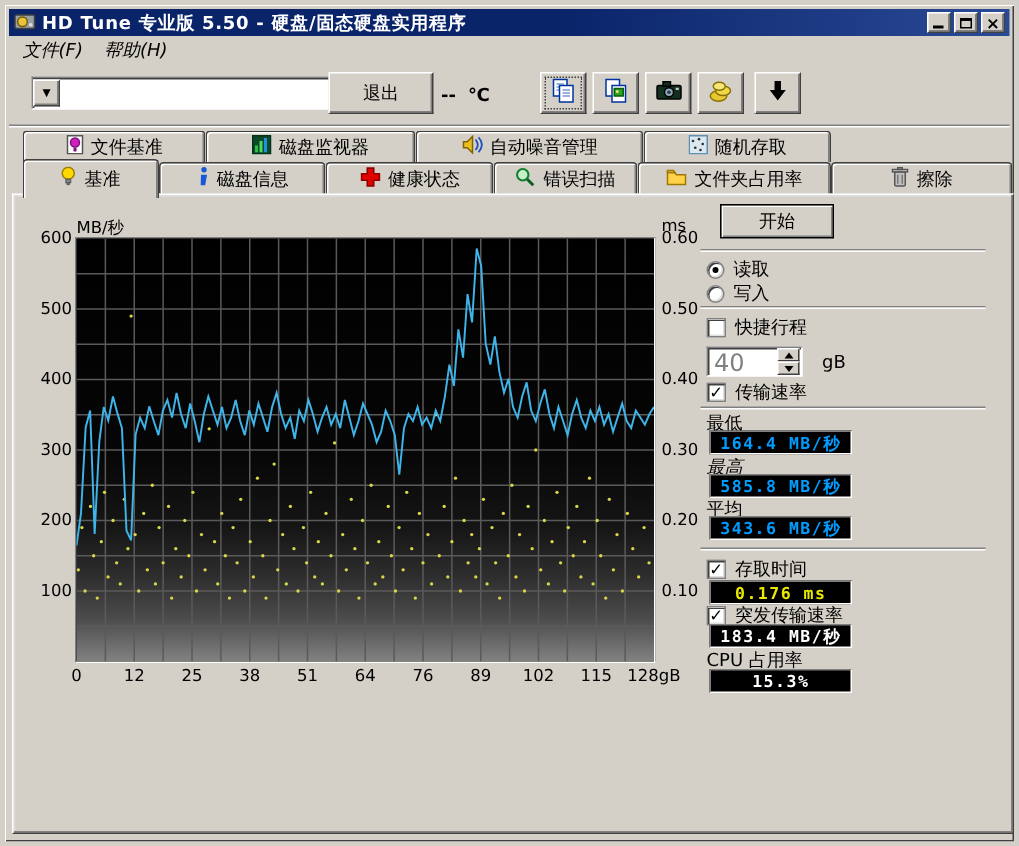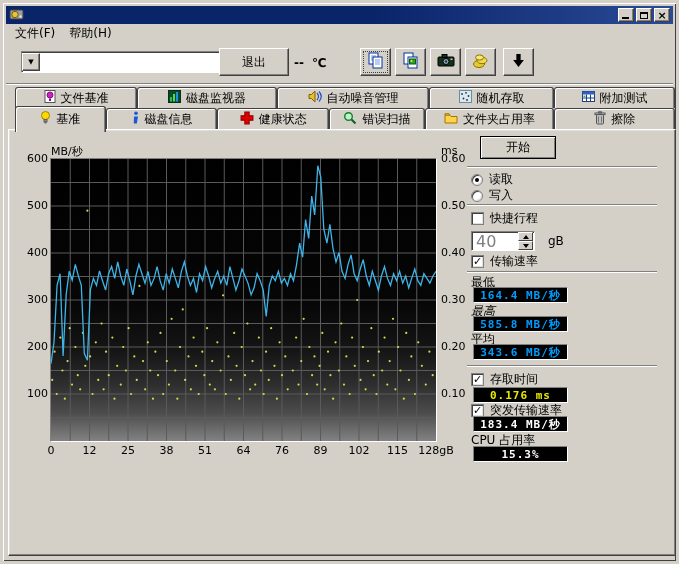--- a/index.html
+++ b/index.html
@@ -19,21 +19,21 @@
   }
   .title-text{white-space:nowrap;font-size:12px;letter-spacing:0.5px;}
   .win-btns{position:absolute;right:3px;top:2px;display:flex;gap:2px;}
   .win-btn{width:16px;height:14px;background:#d4d0c8;border:1px solid;
     border-color:#fff #404040 #404040 #fff;box-shadow:inset -1px -1px 0 #808080;
     display:flex;align-items:center;justify-content:center;padding:0;position:relative;}
   .glyph-min{position:absolute;left:3px;bottom:2px;width:7px;height:2px;background:#000;}
   .glyph-max{width:8px;height:7px;border:1px solid #000;border-top:2px solid #000;}
   .glyph-close{font-size:11px;font-weight:bold;line-height:1;font-family:"DejaVu Sans",sans-serif;}
   .menubar{position:absolute;left:3px;top:21px;width:667px;height:19px;background:#d4d0c8;
-    display:flex;align-items:center;padding-left:2px;}
+    display:flex;align-items:center;padding-left:2px;font-style:italic;}
   .menu-item{padding:2px 7px;}
   .toolbar{position:absolute;left:3px;top:40px;width:667px;height:40px;}
   .toolbar-sep{position:absolute;left:3px;top:80px;width:667px;height:2px;
     border-top:1px solid #808080;border-bottom:1px solid #fff;}
   .combo{position:absolute;left:15px;top:8px;width:222px;height:22px;background:#fff;
     border:1px solid;border-color:#808080 #fff #fff #808080;box-shadow:inset 1px 1px 0 #404040;
     display:flex;align-items:center;}
   .combo-text{flex:1;padding-left:5px;font-family:"DejaVu Sans Mono",monospace;font-size:12px;white-space:nowrap;overflow:hidden;}
   .combo-btn{width:18px;height:18px;margin-right:1px;background:#d4d0c8;border:1px solid;
     border-color:#fff #404040 #404040 #fff;box-shadow:inset -1px -1px 0 #808080;
@@ -104,20 +104,21 @@
 <div id="window">
 
   <div class="titlebar">
     <span class="ticon">
       <svg width="15" height="14" viewBox="0 0 15 14">
           <rect x="1" y="3" width="13" height="9" rx="1" fill="#9aa0a8" stroke="#404040"></rect>
           <circle cx="6" cy="7.5" r="3.2" fill="#e8c43a" stroke="#7a5c00"></circle>
           <circle cx="11.5" cy="9.5" r="1.2" fill="#e0e0e0"></circle>
         </svg>
     </span>
+    <span class="title-text">HD Tune 专业版 5.50 - 硬盘/固态硬盘实用程序</span>
     <span class="win-btns">
       <button class="win-btn">
           <span class="glyph-min"></span>
         </button>
       <button class="win-btn">
           <span class="glyph-max"></span>
         </button>
       <button class="win-btn">
           <span class="glyph-close">×</span>
         </button>
@@ -232,31 +233,20 @@
     <div class="tab" style="width:125px;">
       <span><svg width="13" height="13" viewBox="0 0 13 13">
             <rect x="0.5" y="0.5" width="12" height="12" fill="#dce8f0" stroke="#6090b0"></rect>
             <circle cx="3" cy="4" r="0.9" fill="#333"></circle>
             <circle cx="7" cy="2.8" r="0.9" fill="#333"></circle>
             <circle cx="9.5" cy="6" r="0.9" fill="#333"></circle>
             <circle cx="4.5" cy="8.5" r="0.9" fill="#333"></circle>
             <circle cx="8" cy="10" r="0.9" fill="#333"></circle>
           </svg></span>
       <span>随机存取</span>
-    </div>
-    <div class="tab" style="width:121px;">
-      <span><svg width="13" height="13" viewBox="0 0 13 13">
-            <rect x="0.5" y="1.5" width="12" height="10" fill="#fff" stroke="#204080"></rect>
-            <rect x="0.5" y="1.5" width="12" height="3" fill="#3060c0"></rect>
-            <line x1="4.5" y1="4.5" x2="4.5" y2="11.5" stroke="#204080"></line>
-            <line x1="8.5" y1="4.5" x2="8.5" y2="11.5" stroke="#204080"></line>
-            <line x1="0.5" y1="8" x2="12.5" y2="8" stroke="#204080"></line>
-            <rect x="1.5" y="5.5" width="2" height="1.5" fill="#40b060"></rect>
-          </svg></span>
-      <span>附加测试</span>
     </div>
   </div>
 
   <div class="tabrow" id="tabrow2">
     <div class="tab active" style="width:91px;">
       <span><svg width="11" height="14" viewBox="0 0 11 14">
             <circle cx="5.5" cy="4.5" r="4" fill="#ffd800" stroke="#a08000"></circle>
             <rect x="4" y="8.5" width="3" height="2.2" fill="#909090" stroke="#606060"></rect>
             <rect x="4.4" y="11" width="2.2" height="1.4" fill="#606060"></rect>
           </svg></span>

